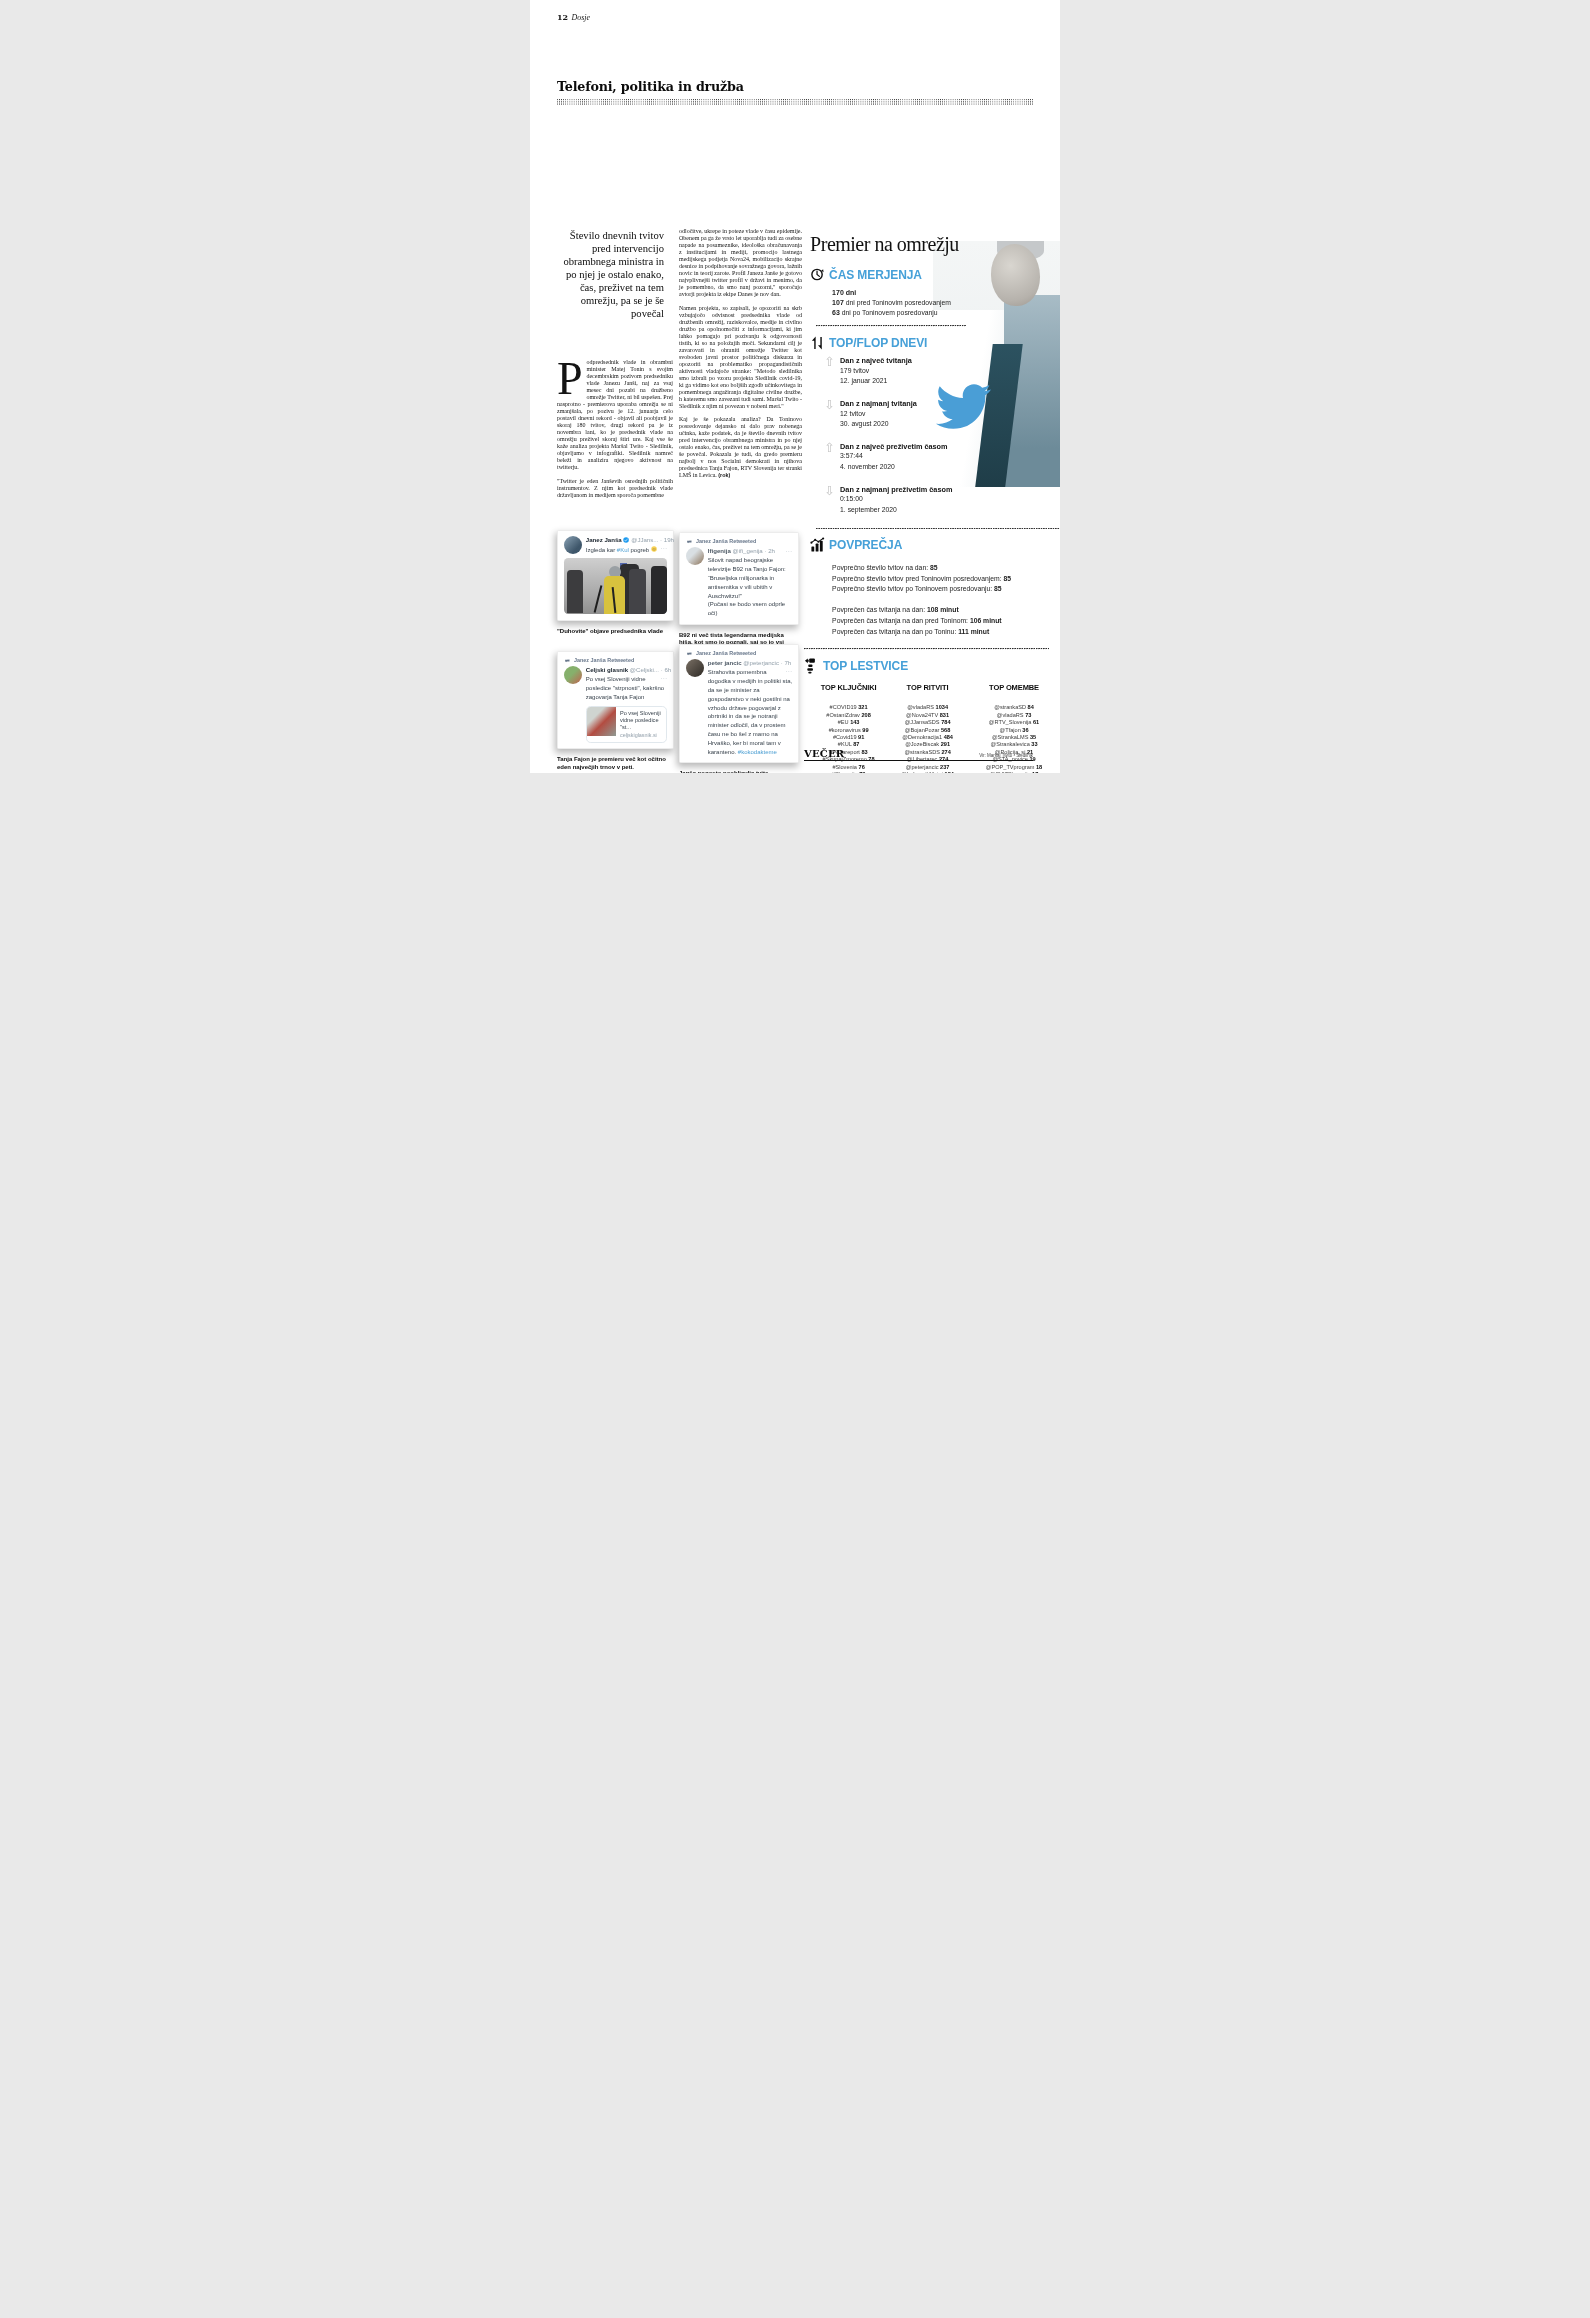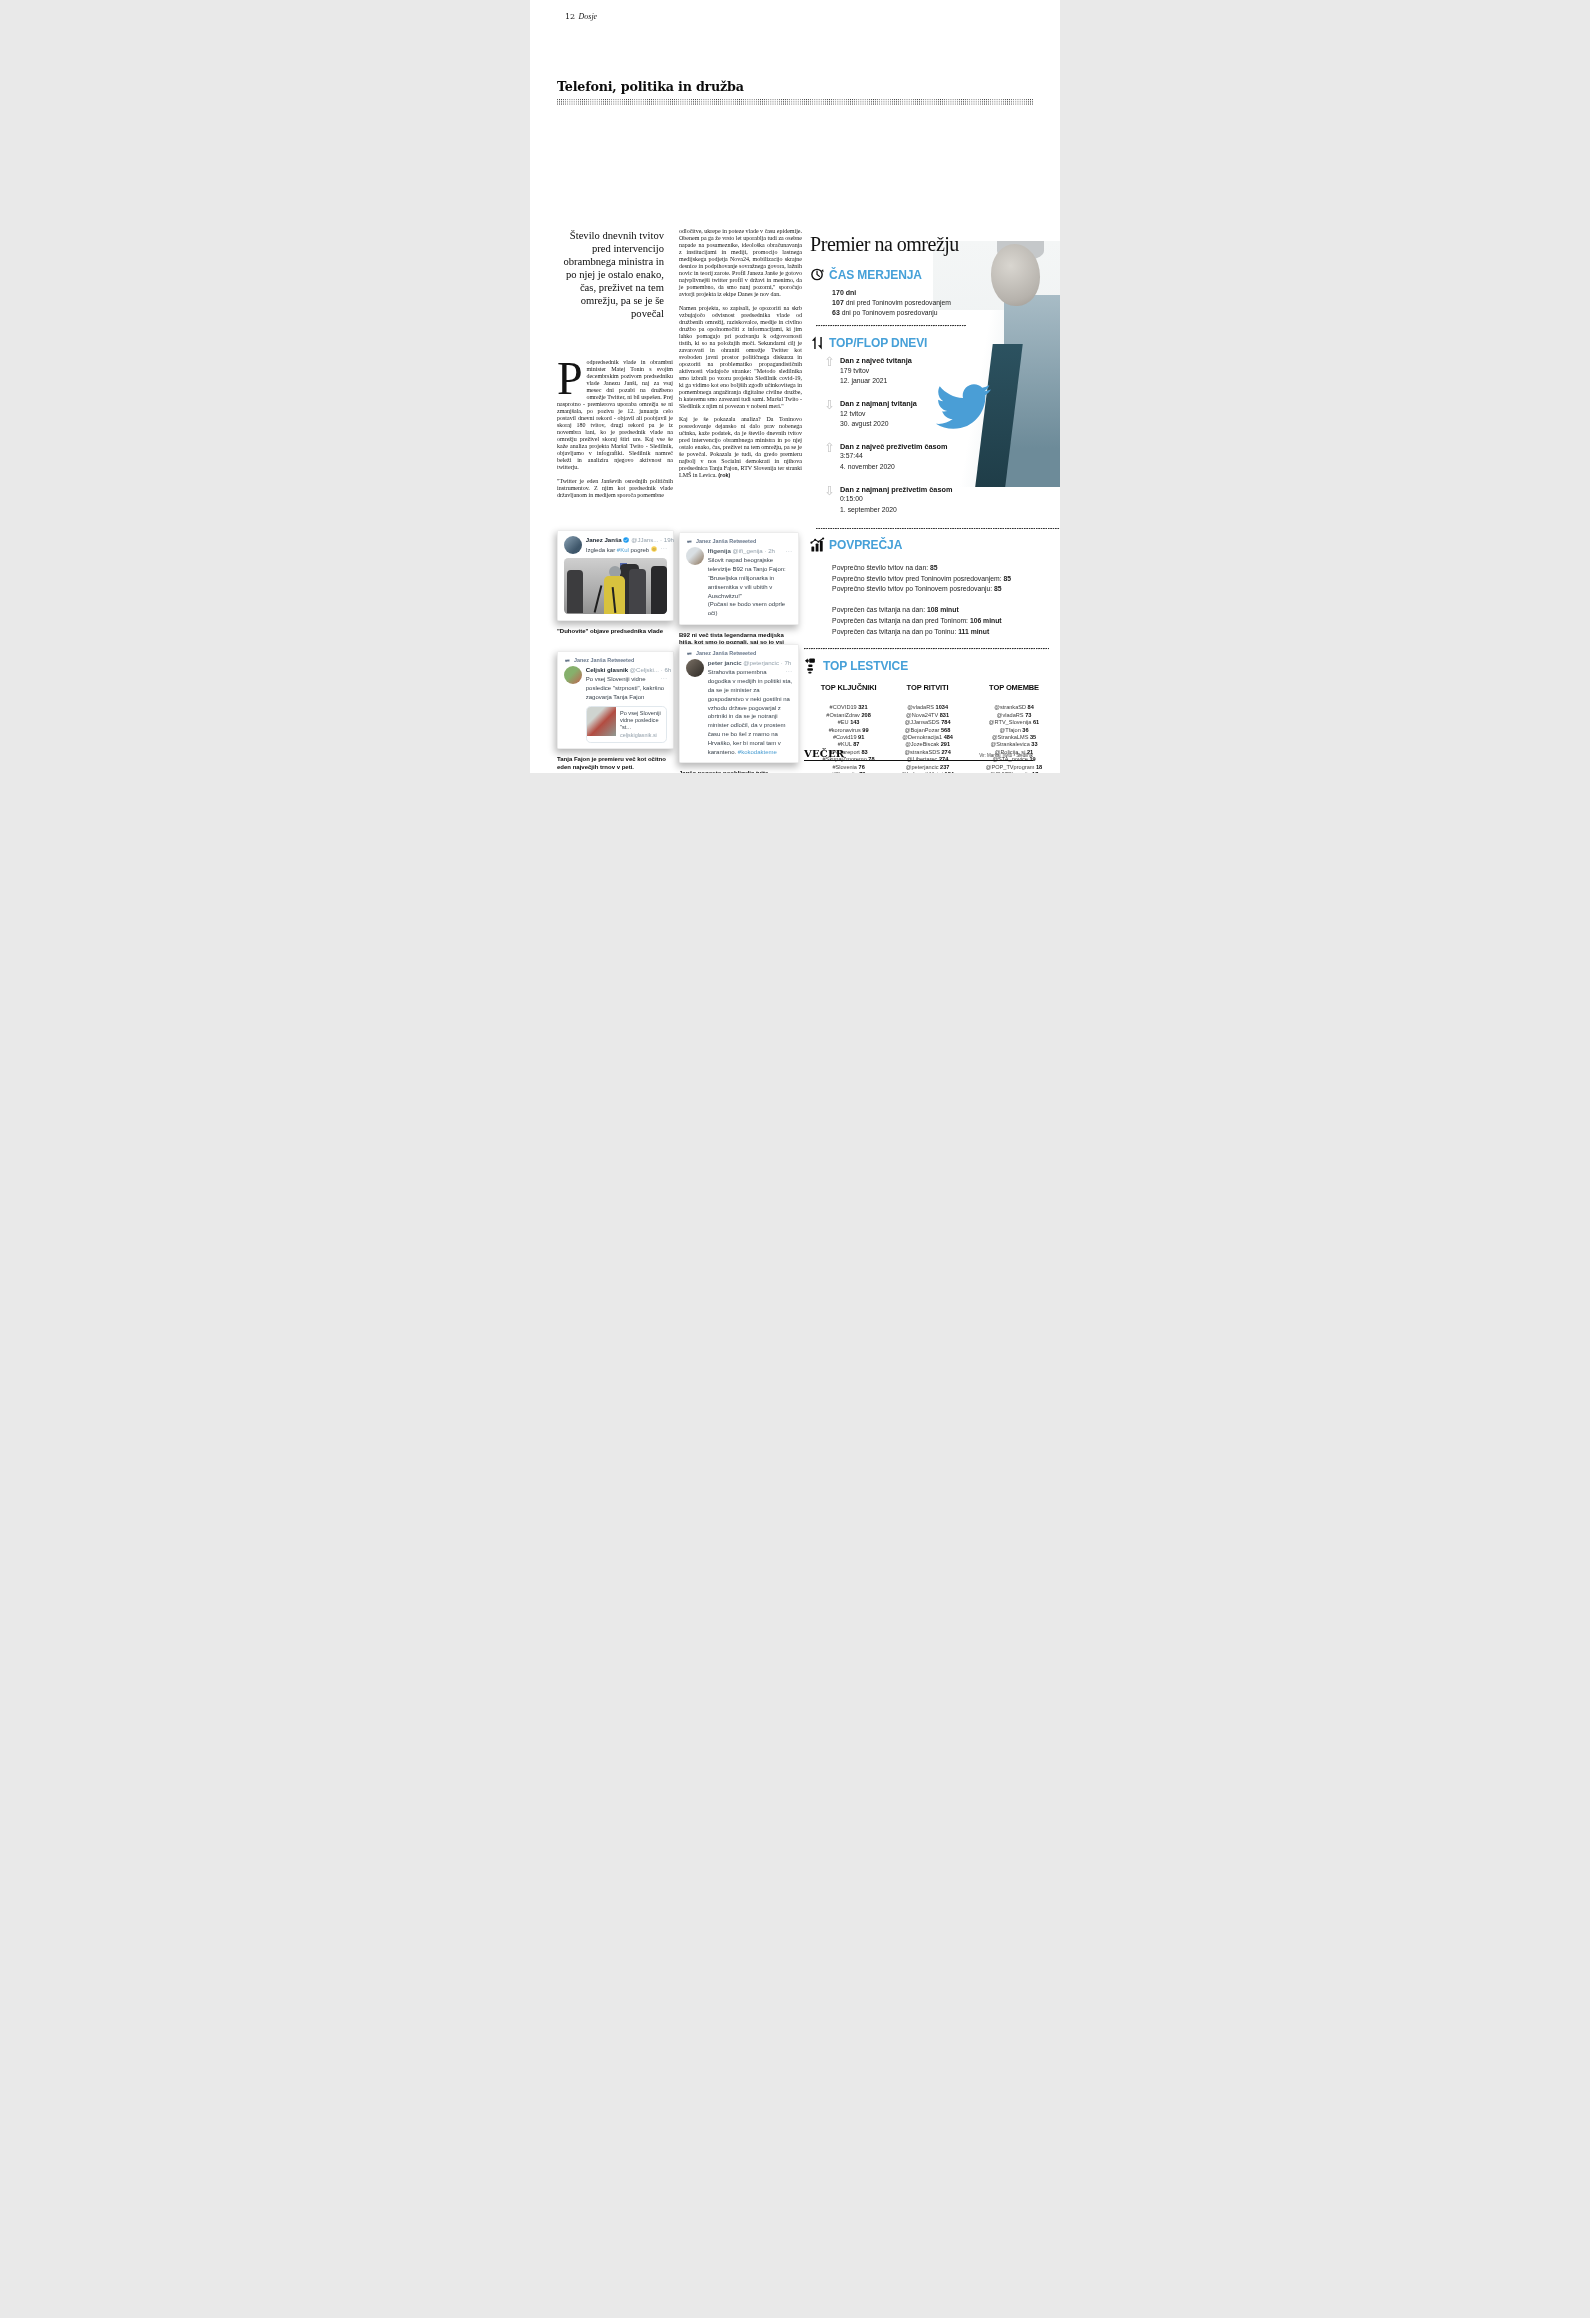--- a/index.html
+++ b/index.html
@@ -1,20 +1,20 @@
 <!DOCTYPE html>
 <html style="font-size:7.5px"><head>
 <meta charset="utf-8">
 <style>
   html,body{margin:0;padding:0;background:#e9e9e9;}
   .page{position:relative;width:530px;height:773px;margin:0 auto;background:#ffffff;overflow:hidden;
         font-family:"Liberation Serif",serif;color:#161616;}
   
   .masthead{position:absolute;left:27px;top:12.2px;font-size:8px;}
-  .masthead .pageno{font-family:"DejaVu Serif",serif;font-weight:normal;margin-left:8px;}
+  .masthead .pageno{font-family:"DejaVu Serif",serif;font-weight:bold;}
   .masthead .section{font-style:italic;margin-left:3.3px;font-family:"Liberation Serif",serif;}
   
   .kicker{position:absolute;left:27px;top:79px;font-family:"DejaVu Serif",serif;font-weight:bold;
           font-size:12.7px;letter-spacing:-0.2px;color:#0b0b0b;}
   .dotband{position:absolute;left:27px;right:27px;top:99px;height:5.6px;
            background-image:radial-gradient(circle at 0.5px 0.7px,#2b2b2b 0.5px,transparent 0.6px);
            background-size:2.1px 1.8px;}
   
   .headline{position:absolute;left:26px;top:119px;width:475px;font-weight:bold;
             font-size:34px;line-height:39px;letter-spacing:-0.9px;color:#050505;}

